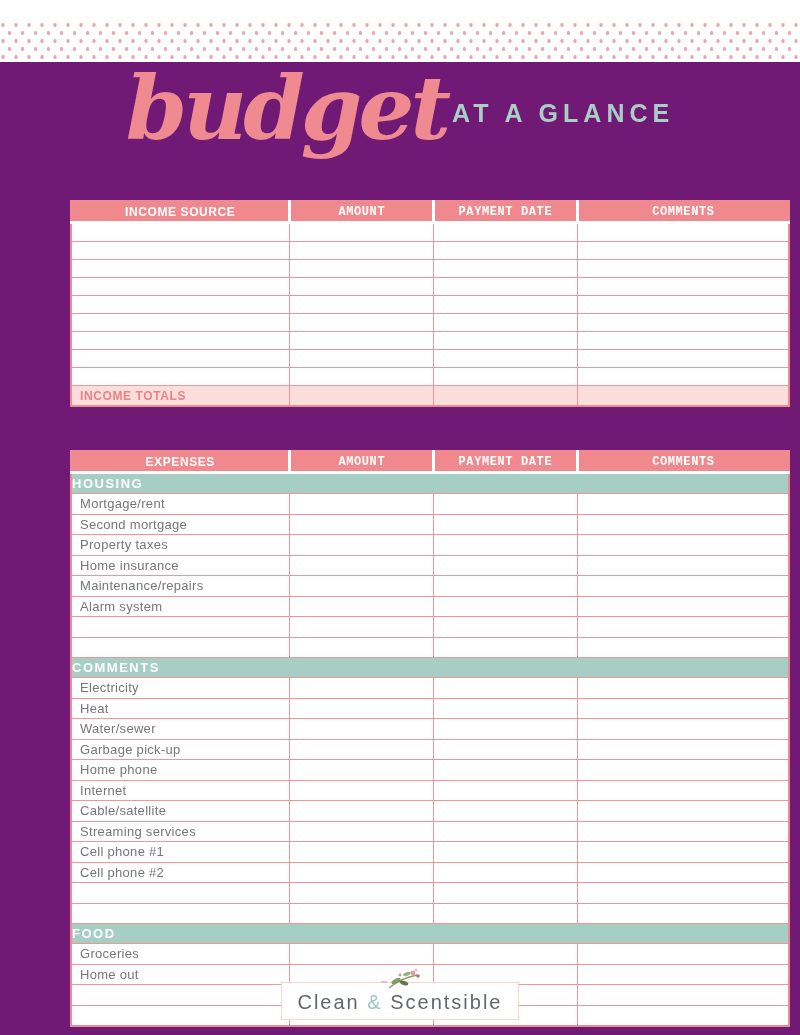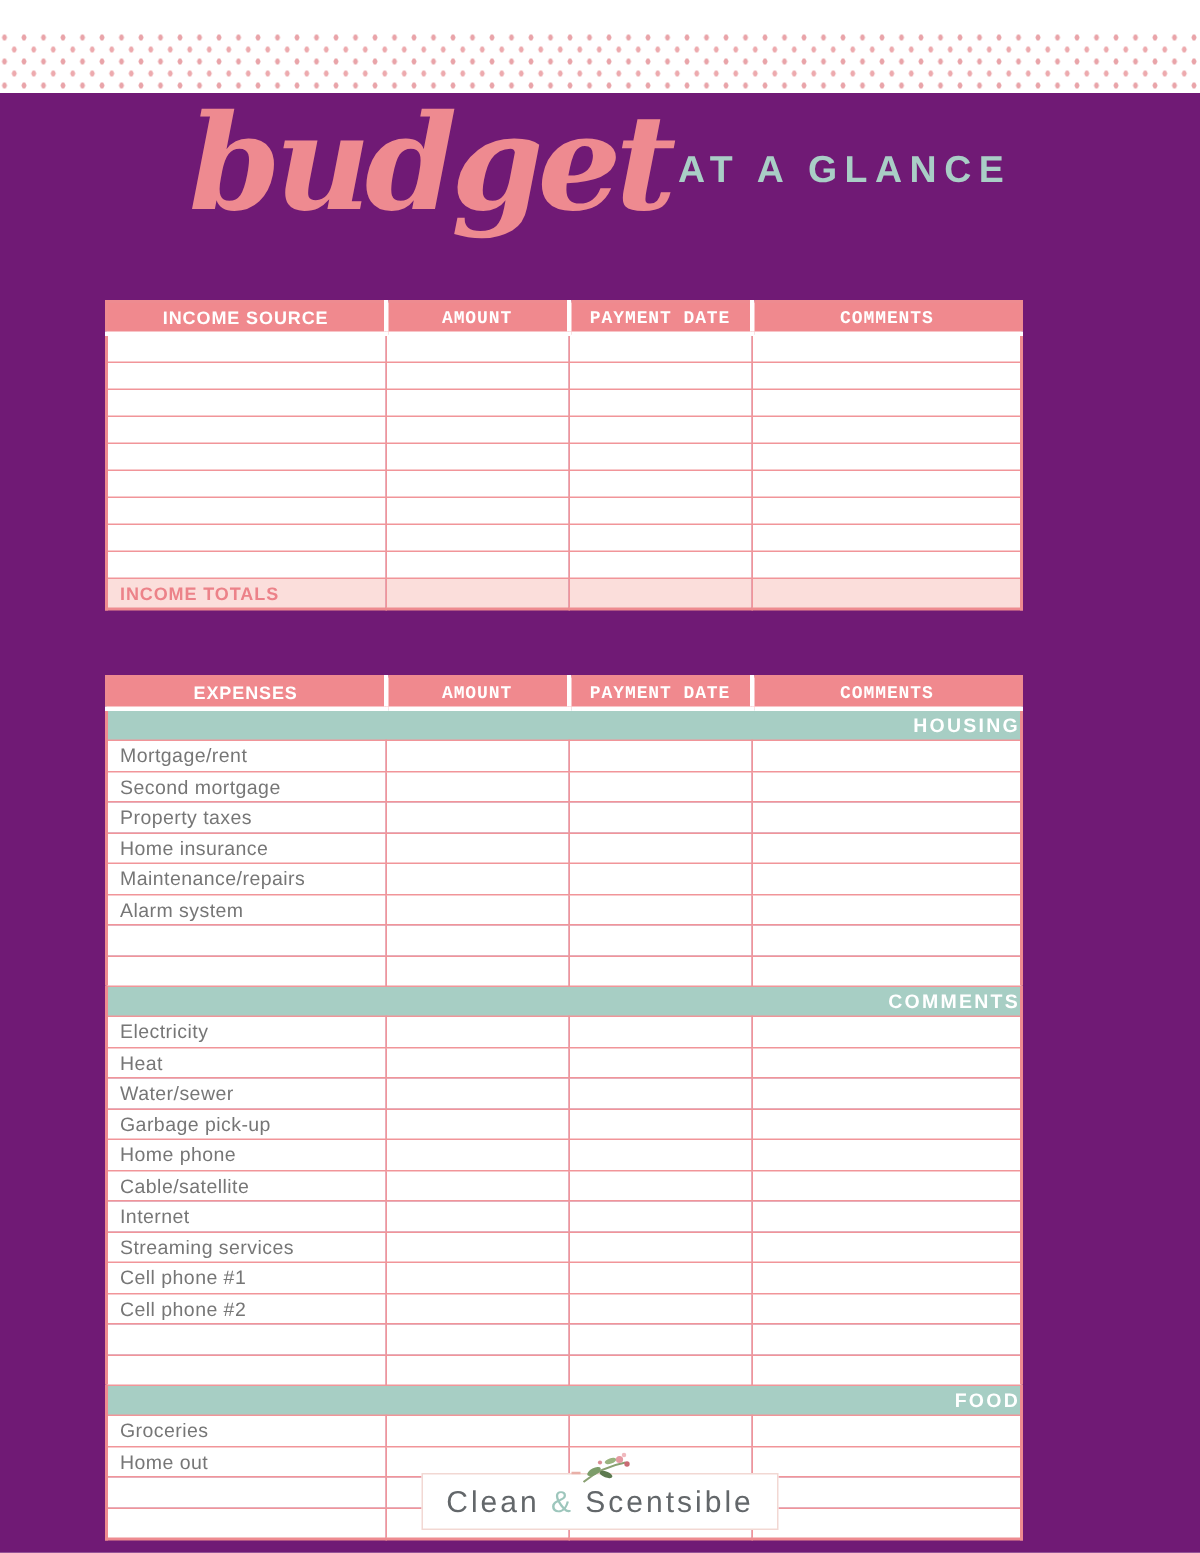--- a/index.html
+++ b/index.html
@@ -37,21 +37,21 @@
   }
   .title-suffix {
     font-size:25px; font-weight:bold;
     color:#a9cec6; letter-spacing:5px;
     margin-left:5px; margin-bottom:34px;
     white-space:nowrap;
   }
 
   
   .tbl {
-    position:absolute; left:70px; width:612px;
+    position:absolute; left:70px; width:720px;
     border-collapse:collapse; table-layout:fixed;
     border:2px solid #ee8b90;
   }
   .c1 { width:30.5%; } .c2 { width:20%; } .c3 { width:20%; } .c4 { width:29.5%; }
 
   .tbl th {
     background:#f0898e; color:#ffffff;
     font-size:12px; font-weight:bold; letter-spacing:0.6px;
     height:19px; text-align:center; vertical-align:middle;
     border-bottom:3px solid #ffffff;
@@ -74,21 +74,21 @@
 
   .totals-row td { background:#fbdedb; height:19px; }
   .totals-label {
     color:#ec8289; font-weight:bold; font-size:12px;
     letter-spacing:0.6px; padding:0 0 0 8px !important;
   }
 
   .band-row td {
     background:#a7cec4; color:#ffffff;
     font-size:13px; font-weight:bold; letter-spacing:1.5px;
-    text-align:right; height:19px;
+    text-align:left; height:19px;
     border-left:2px solid #ee8b90; border-right:2px solid #ee8b90;
   }
 
   .income-tbl { top:178px; }
   .exp-tbl { top:428px; }
 
   
   .brand { position:absolute; top:960px; left:0; width:100%; text-align:center; }
   .brand-box {
     display:inline-block; position:relative;
@@ -293,27 +293,27 @@
           <td></td>
           <td></td>
         </tr>
       <tr>
           <td class="label-cell">Home phone</td>
           <td></td>
           <td></td>
           <td></td>
         </tr>
       <tr>
+          <td class="label-cell">Internet</td>
+          <td></td>
+          <td></td>
+          <td></td>
+        </tr>
+      <tr>
           <td class="label-cell">Cable/satellite</td>
-          <td></td>
-          <td></td>
-          <td></td>
-        </tr>
-      <tr>
-          <td class="label-cell">Internet</td>
           <td></td>
           <td></td>
           <td></td>
         </tr>
       <tr>
           <td class="label-cell">Streaming services</td>
           <td></td>
           <td></td>
           <td></td>
         </tr>

